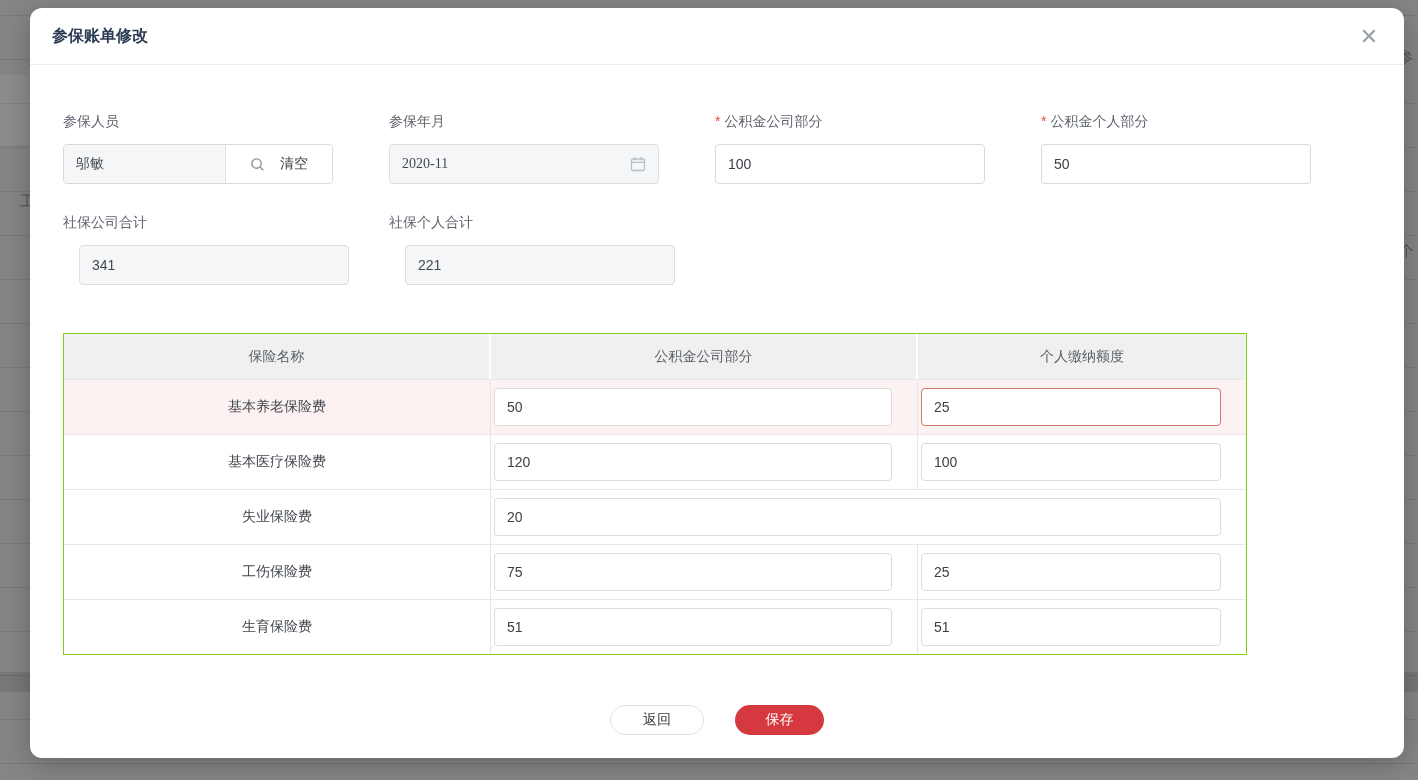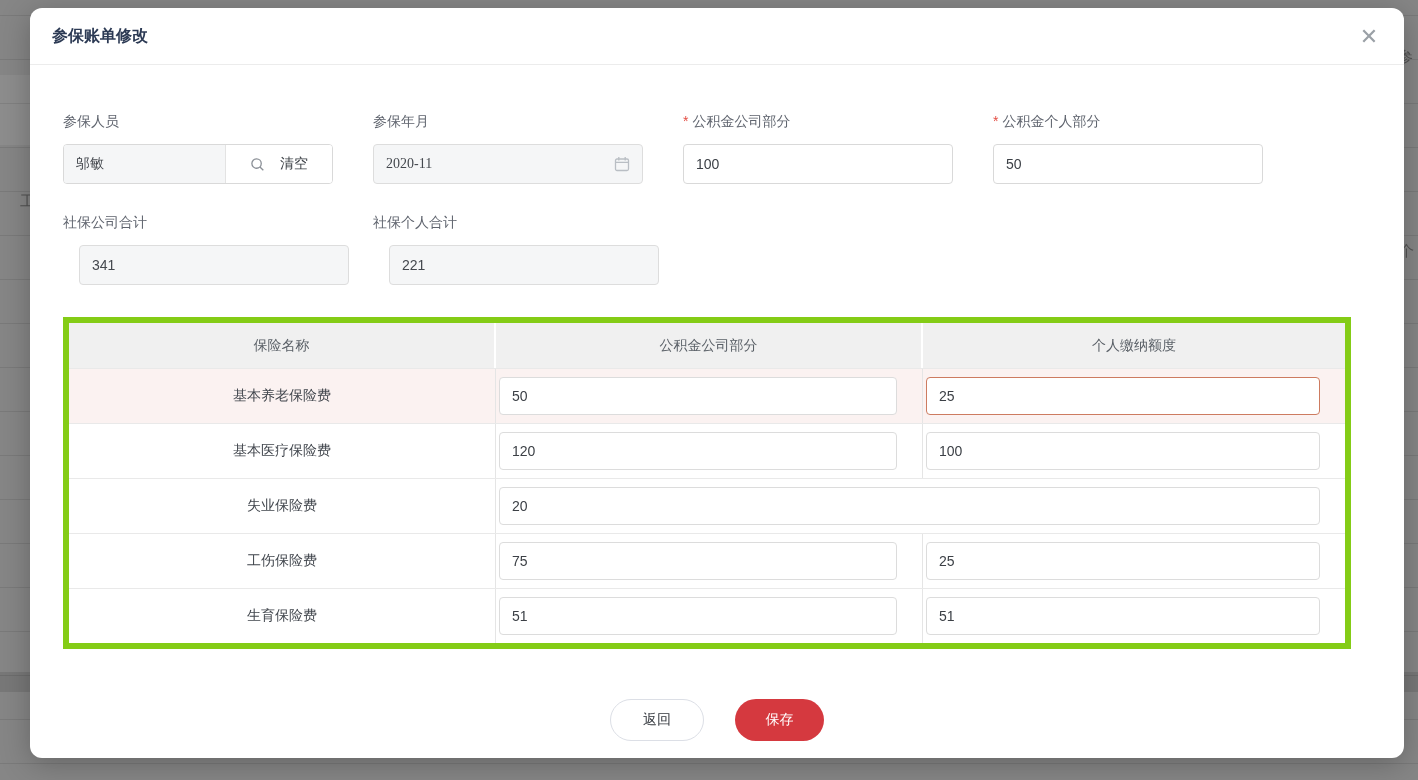--- a/index.html
+++ b/index.html
@@ -29,21 +29,21 @@
     display:flex; align-items:center; padding-left:22px; }
   .modal-title { font-size:16px; font-weight:bold; color:#2c3a54; }
   .modal-close { position:absolute; right:20px; top:14px; width:30px; height:30px;
     display:flex; align-items:center; justify-content:center;
     font-size:22px; color:#9aa0a6; cursor:pointer; background:none; border:none;
     font-weight:300; line-height:1; }
 
   .modal-body { padding:48px 33px 0 33px; }
 
   
-  .form-row { display:flex; gap:40px; }
+  .form-row { display:flex; gap:56px; }
   .form-row + .form-row { margin-top:30px; }
   .field { width:270px; }
   .field-label { font-size:14px; color:#5f646e; margin-bottom:13px; display:block; }
   .req { color:#e34d43; margin-right:4px; }
 
   .input { width:270px; height:40px; border:1px solid #d9d9d9; border-radius:4px;
     padding:0 12px; font-size:14px; color:#3c4046; background:#fff; outline:none;
     font-family:inherit; }
   .input.disabled { background:#f5f6f7; border-color:#dddddd; color:#44484e;margin-left:16px; }
 
@@ -56,42 +56,42 @@
   .person-actions .clear-label { font-size:14px; color:#3c4046; }
 
   .month-combo { display:flex; align-items:center; width:270px; height:40px;
     border:1px solid #dddddd; border-radius:4px; background:#f5f6f7; padding:0 12px; }
   .month-combo .month-value { flex:1; border:none; background:transparent;
     font-size:14px; color:#44484e; outline:none; font-family:Liberation Serif, serif; min-width:0; }
 
   .icon-svg { display:block; }
 
   
-  .ins-table { margin-top:32px; width:1288px; border:6px solid #84cc16; }
+  .ins-table { margin-top:48px; width:1184px; border:1px solid #84cc16; }
   .t-head { display:flex; height:45px; }
   .t-head-cell { background:#f0f0f0; display:flex; align-items:center; justify-content:center;
     font-size:14px; font-weight:500; color:#595f66; }
   .t-head-cell:not(:last-child){ border-right:2px solid #ffffff; }
   .col-name { width:427px; } .col-company { width:427px; } .col-personal { flex:1; }
 
   .t-row { display:flex; height:55px; border-top:1px solid #e9e9e9; background:#fff; }
   .t-row.active { background:#fbf2f1; }
   .t-cell-name { width:427px; display:flex; align-items:center; justify-content:center;
     font-size:14px; color:#40454c; border-right:1px solid #e5e5e5; }
   .t-cell-input { display:flex; align-items:center; padding:0 25px 0 3px; }
   .t-cell-input.company { width:427px; border-right:1px solid #e5e5e5; }
   .t-cell-input.personal { flex:1; }
   .cell-input { width:100%; height:38px; border:1px solid #dcdcdc; border-radius:4px;
     padding:0 12px; font-size:14px; color:#3c4046; background:#fff; outline:none;
     font-family:inherit; }
   .cell-input.focused { border:1px solid #cd7b60; }
 
   
   .modal-footer { margin-top:50px; display:flex; justify-content:center; gap:31px; }
-  .btn { height:42px; border-radius:999px; font-size:14px; cursor:pointer;
+  .btn { height:30px; border-radius:999px; font-size:14px; cursor:pointer;
     display:flex; align-items:center; justify-content:center; font-family:inherit; }
   .btn-back { width:94px; background:#fff; border:1px solid #dcdfe6; color:#33373d; }
   .btn-save { width:89px; background:#d5393f; border:none; color:#ffffff; }
 </style>
 </head>
 <body>
 
 <div class="backdrop">
   <div class="backdrop-light-band"></div>
   <div class="backdrop-dark-band"></div>

